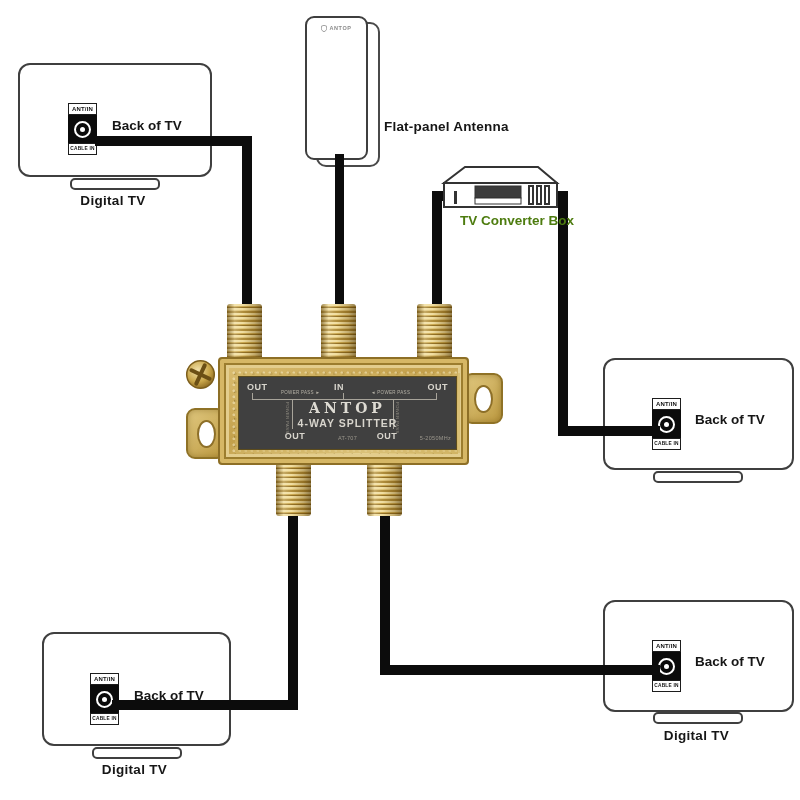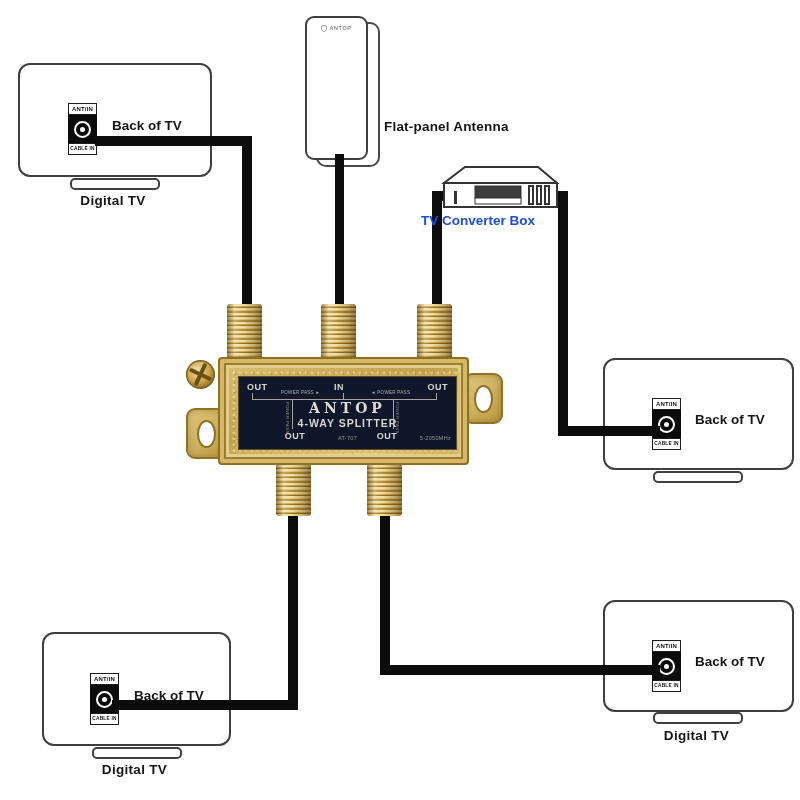--- a/index.html
+++ b/index.html
@@ -23,35 +23,35 @@
   .coax-dot{width:5px;height:5px;background:#fff;border-radius:50%;}
 
   
   .ant-side{position:absolute;left:316px;top:22px;width:60px;height:141px;border:2px solid #4a4a4a;border-radius:10px;background:#fff;z-index:1;}
   .ant-panel{position:absolute;left:305px;top:16px;width:59px;height:140px;border:2px solid #3f3f3f;border-radius:9px;background:#fff;z-index:1;text-align:center;}
   .ant-logo{margin-top:7px;font:700 5.5px/7px "Liberation Sans",sans-serif;color:#8a8a8a;letter-spacing:.6px;display:inline-flex;align-items:center;gap:2px;}
   .diagram-label{position:absolute;font:700 13.5px/16px "Liberation Sans",sans-serif;color:#161616;letter-spacing:.2px;z-index:3;white-space:nowrap;}
 
   
   .converter{position:absolute;left:441px;top:164px;z-index:3;}
-  .conv-caption{position:absolute;left:421px;top:213px;width:140px;text-align:left;font:700 13.5px/16px "Liberation Sans",sans-serif;color:#1d4ed8;z-index:3;white-space:nowrap;}
+  .conv-caption{position:absolute;left:447px;top:213px;width:140px;text-align:center;font:700 13.5px/16px "Liberation Sans",sans-serif;color:#4d7c0f;z-index:3;white-space:nowrap;}
 
   
   .port{position:absolute;width:35px;z-index:3;border-radius:3px;
     background:
       linear-gradient(90deg, rgba(84,58,8,.55) 0%, rgba(255,248,220,.30) 22%, rgba(255,252,235,.05) 45%, rgba(92,62,8,.30) 78%, rgba(64,42,4,.55) 100%),
       repeating-linear-gradient(180deg,#f0dc9c 0px,#f0dc9c 1.5px,#caa64a 2.5px,#8f6b1d 3.5px,#caa64a 4.5px);}
   .splitter-body{position:absolute;left:218px;top:357px;width:247px;height:104px;z-index:4;border:2px solid #8d6f26;border-radius:4px;
     background-image:
       radial-gradient(circle at 30% 30%, rgba(255,246,214,.45) 1px, transparent 1.7px),
       radial-gradient(circle at 70% 65%, rgba(110,80,15,.35) 1px, transparent 1.7px),
       linear-gradient(160deg,#dcc075,#c3a04b 45%,#e6d191 75%,#c9a851);
     background-size:6px 6px,9px 9px,100% 100%;
     box-shadow:inset 0 0 0 4px #d6b765, inset 0 0 0 6px #9c7d2e, inset 0 0 0 9px #e3cd8d;}
-  .splitter-plate{position:absolute;left:238px;top:376px;width:217px;height:72px;background:#0f172a;z-index:5;border:1px solid #5d4c1c;box-shadow:0 0 0 3px rgba(210,180,100,.55);color:#ccc9c1;}
+  .splitter-plate{position:absolute;left:238px;top:376px;width:217px;height:72px;background:#404040;z-index:5;border:1px solid #5d4c1c;box-shadow:0 0 0 3px rgba(210,180,100,.55);color:#ccc9c1;}
   .plate-out{position:absolute;font:700 9px/10px "Liberation Sans",sans-serif;letter-spacing:.5px;color:#d8d5cd;}
   .plate-line{position:absolute;background:#a8a49a;}
   .plate-pp{position:absolute;font:400 4.5px/6px "Liberation Sans",sans-serif;color:#b5b1a6;letter-spacing:.3px;white-space:nowrap;}
   .ppv{position:absolute;font:400 4px/5px "Liberation Sans",sans-serif;color:#8f8b80;writing-mode:vertical-rl;letter-spacing:.5px;}
   .plate-brand{position:absolute;left:0;right:0;top:24px;text-align:center;font:700 14px/15px "DejaVu Serif",serif;letter-spacing:4px;color:#dedbd3;}
   .plate-product{position:absolute;left:0;right:0;top:40px;text-align:center;font:700 10.5px/12px "Liberation Sans",sans-serif;letter-spacing:1px;color:#d8d5cd;}
   .plate-small{position:absolute;font:400 5.5px/7px "Liberation Sans",sans-serif;color:#9a968c;letter-spacing:.3px;}
   .ear{position:absolute;width:36px;height:47px;z-index:3;border:2px solid #8f7226;border-radius:9px;
     background:linear-gradient(135deg,#e0c87f,#bd9a41);box-shadow:inset 0 0 6px rgba(120,90,20,.5);display:flex;align-items:center;justify-content:center;}
   .ear-hole{width:15px;height:24px;background:#fff;border:2px solid #8d6f28;border-radius:50%;}

